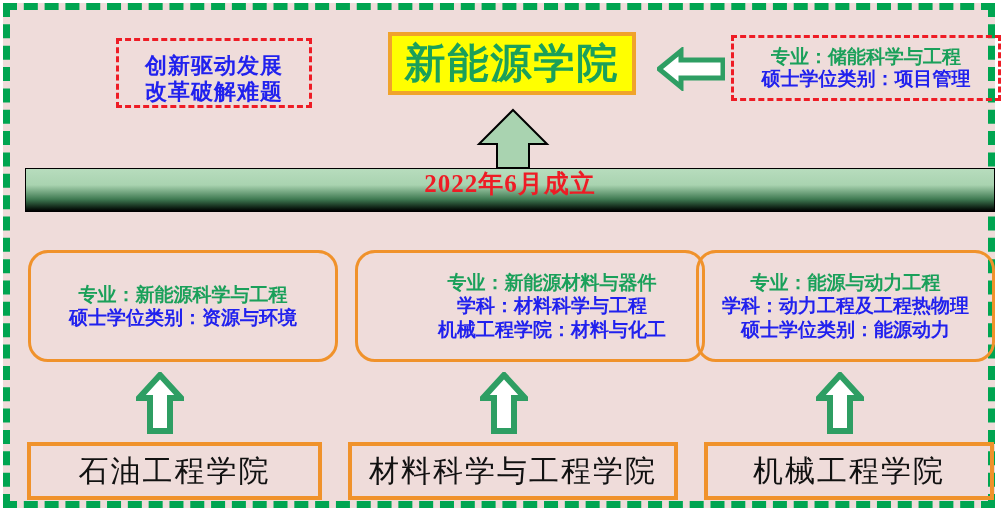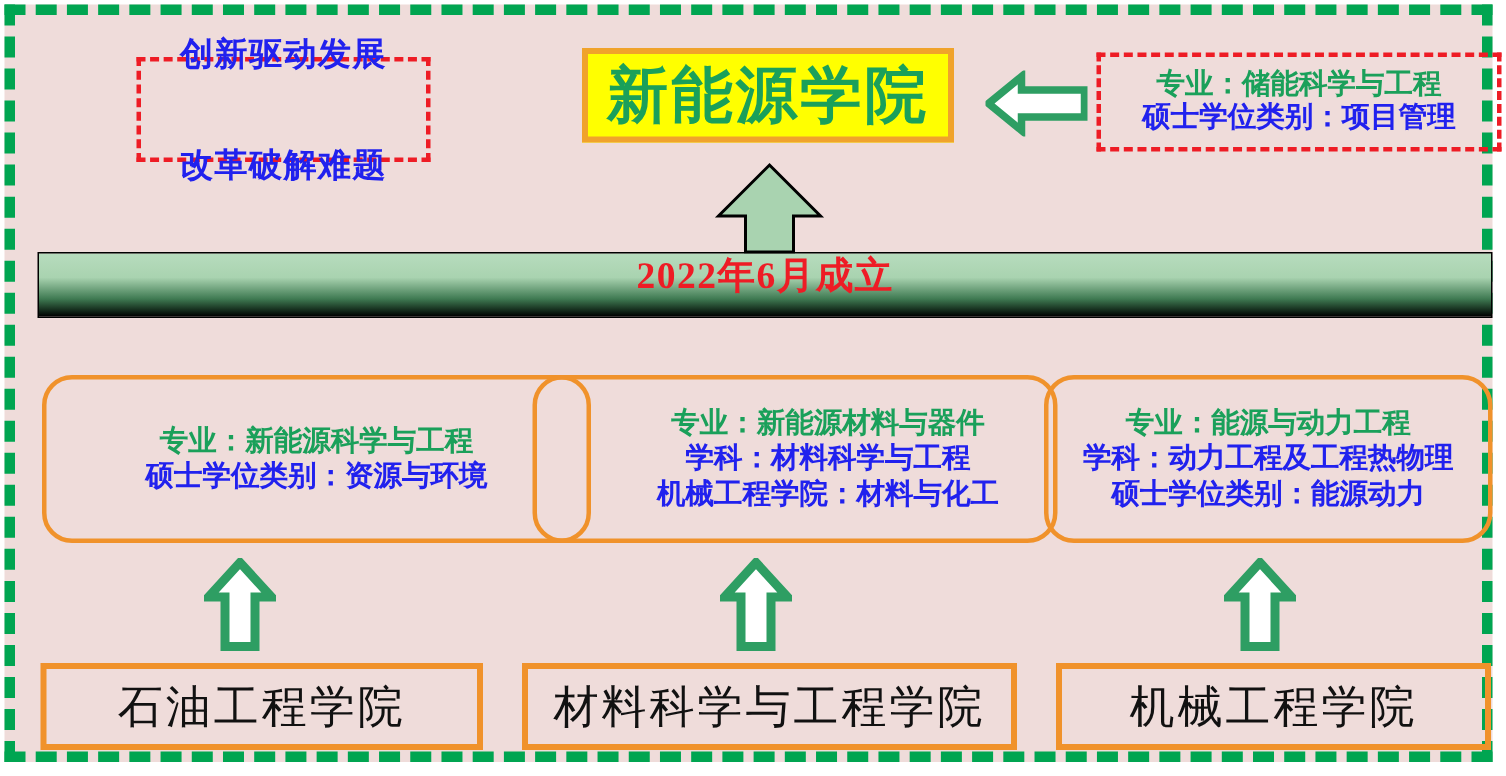--- a/index.html
+++ b/index.html
@@ -25,32 +25,31 @@
     width: 992px;
     height: 505px;
     background: #efdcda;
     border: 7px dashed #00a551;
     box-sizing: border-box;
   }
 
   
   .slogan-box {
     position: absolute;
-    left: 81px;
+    left: 106px;
     top: 28px;
     width: 196px;
     height: 70px;
     border: 3px dashed #ee1c25;
     box-sizing: border-box;
     display: flex;
     flex-direction: column;
     align-items: center;
-    justify-content: center;
+    justify-content: flex-end;
     line-height: 1.18;
-    gap: 48px;
   }
   .slogan-line {
     color: #2121ee;
     font-size: 22px;
     font-weight: bold;
     letter-spacing: 1px;
     white-space: nowrap;
   }
 
   
@@ -152,21 +151,21 @@
     height: 112px;
     border: 3px solid #f0922b;
     border-radius: 20px;
     box-sizing: border-box;
     display: flex;
     flex-direction: column;
     align-items: center;
     justify-content: center;
     line-height: 1.22;
   }
-  .prog-box.b1 { left: 18px; width: 366px; }
+  .prog-box.b1 { left: 18px; width: 310px; }
   .prog-box.b2 { left: 345px; width: 350px; padding-left: 44px; }
   .prog-box.b3 { left: 686px; width: 299px; }
   .prog-line {
     font-size: 19px;
     font-weight: bold;
     white-space: nowrap;
   }
 
   
   .arrow-up-small {

